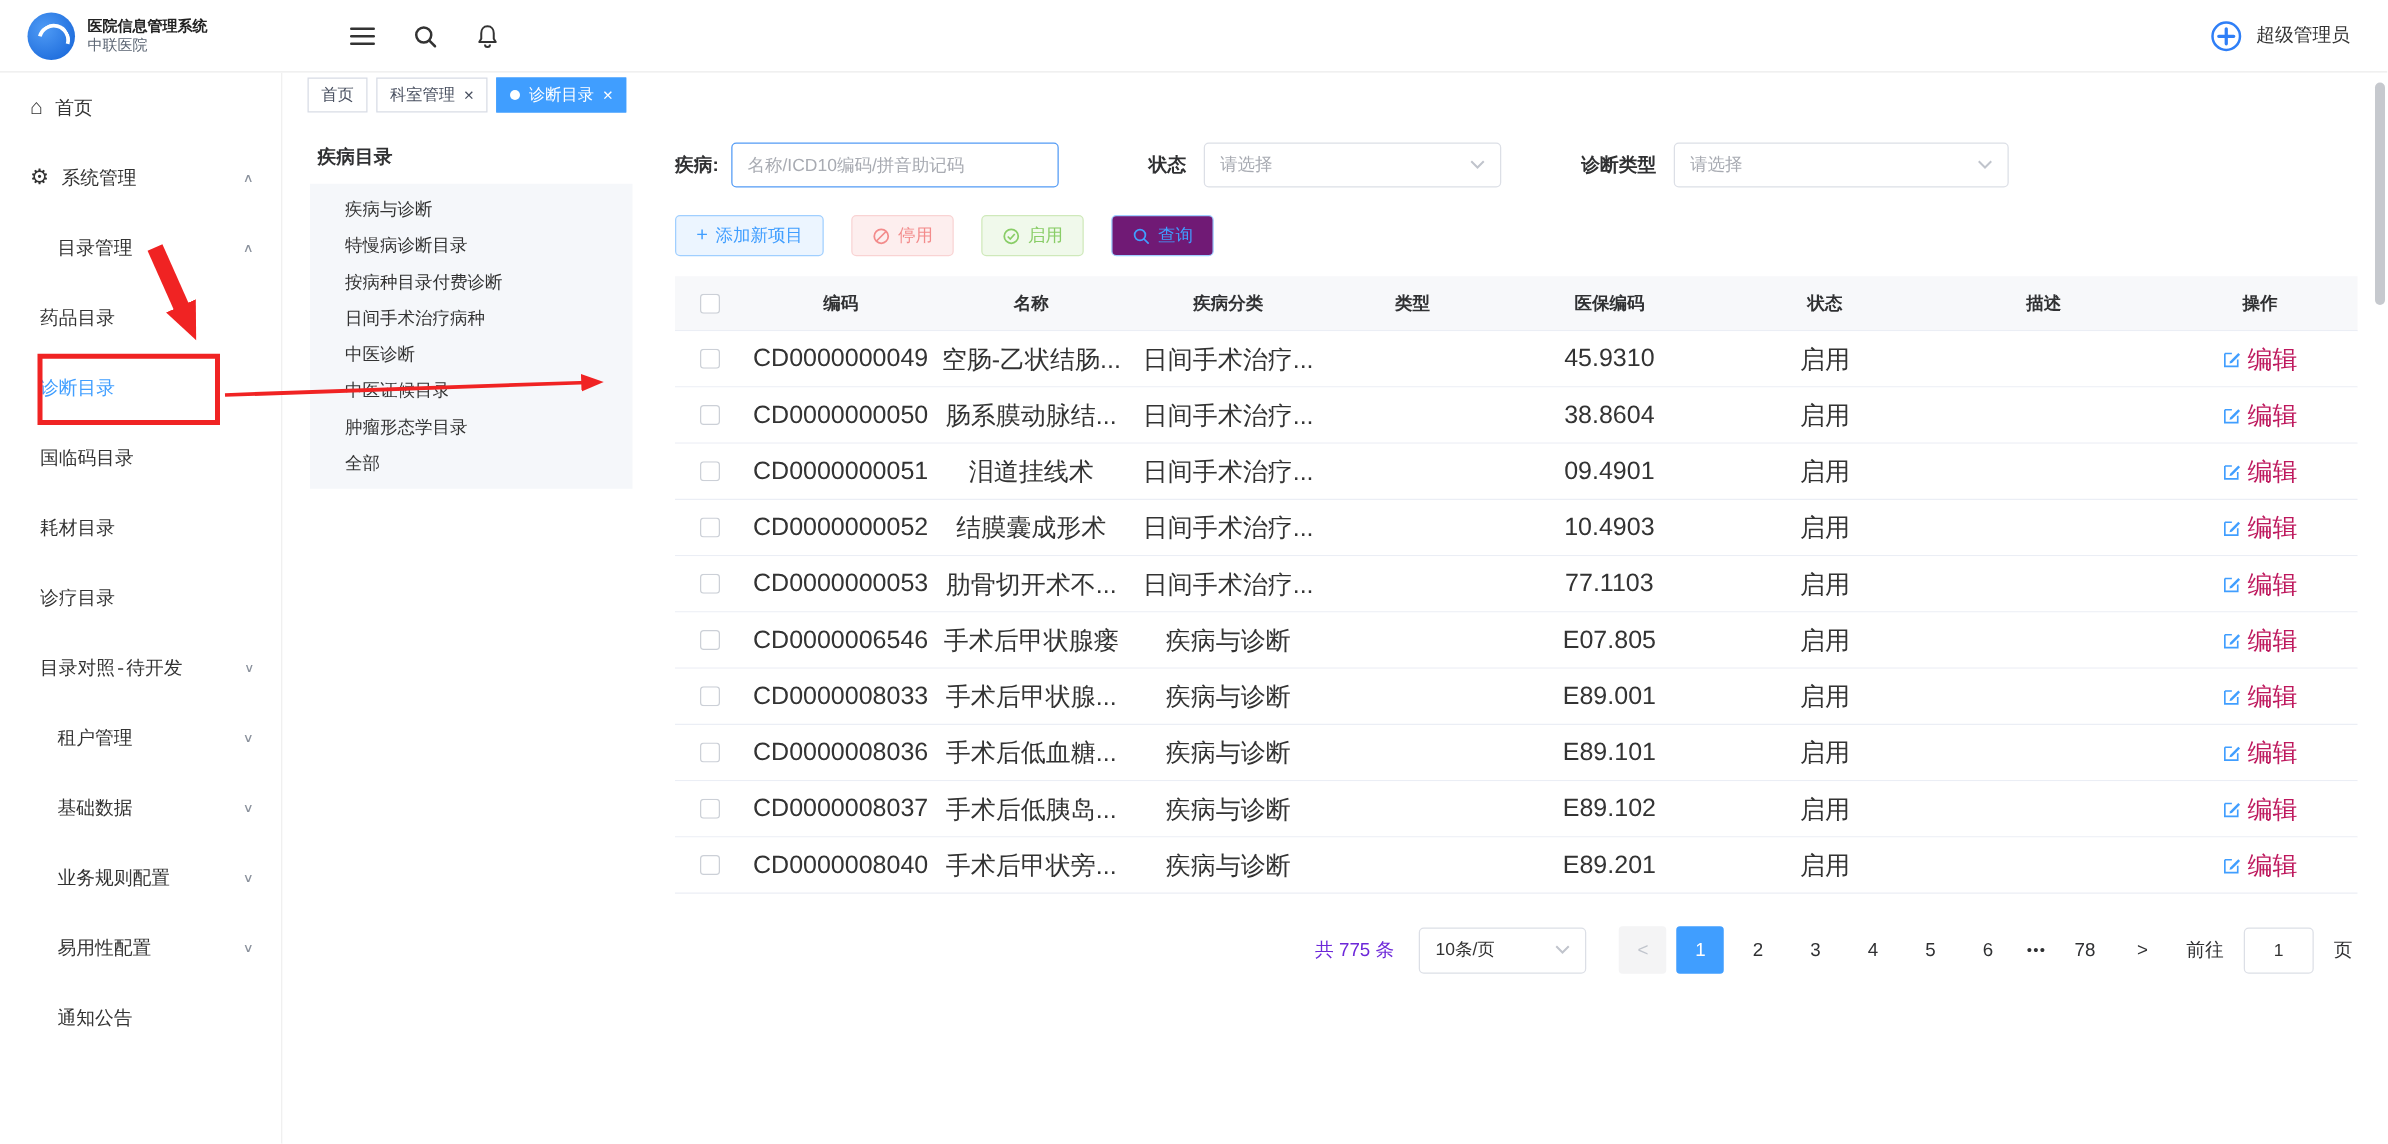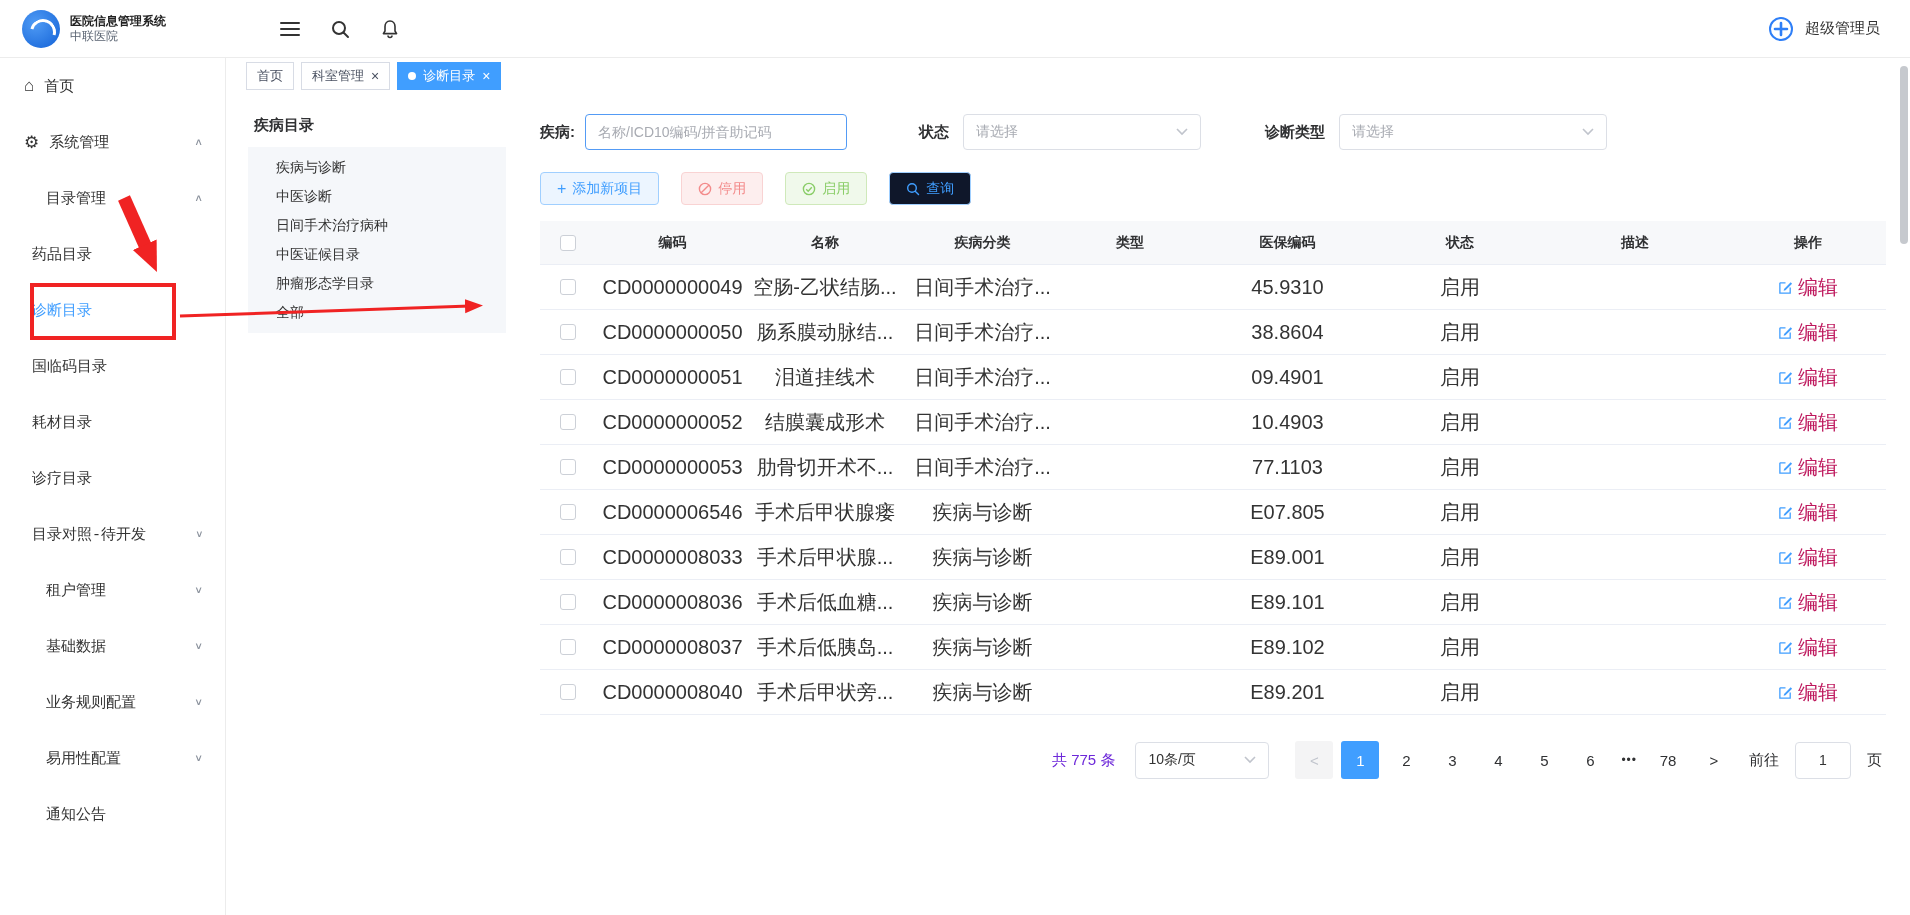--- a/index.html
+++ b/index.html
@@ -64,21 +64,21 @@
   .sel-type { width:268px; margin-left:14px; }
   .gap-status { margin-left:72px; }
   .gap-type { margin-left:64px; }
   
   .action-row { display:flex; gap:22px; margin-bottom:16px; }
   .btn { height:33px; border-radius:4px; font-size:14px; display:inline-flex; align-items:center;
          gap:6px; padding:0 16px; border:1px solid; cursor:pointer; background:#fff; white-space:nowrap; }
   .btn-add   { background:#ecf5ff; border-color:#a0cfff; color:#409eff; }
   .btn-stop  { background:#fdeeee; border-color:#f9d3d3; color:#f38b8b; cursor:not-allowed; }
   .btn-enable{ background:#f0f9eb; border-color:#cfe9ba; color:#89cd67; cursor:not-allowed; }
-  .btn-query { background:#0f172a; border-color:#a0cfff; color:#409eff;font-family:Liberation Mono, monospace; }
+  .btn-query { background:#701a75; border-color:#a0cfff; color:#409eff;font-family:Liberation Mono, monospace; }
   .btn .plus { font-size:16px; line-height:1; }
   
   .table { width:100%; }
   .thead { display:flex; align-items:center; height:44px; background:#f7f8fa;
            border-bottom:1px solid #ebeef5; font-weight:bold; color:#303133; font-size:14px; }
   .trow { display:flex; align-items:center; height:45px; border-bottom:1px solid #ebeef5;
           color:#333; font-size:20px; background:#fff; }
   .td { text-align:center; overflow:hidden; white-space:nowrap; text-overflow:ellipsis; }
   .col-check { width:55px; flex:none; display:flex; justify-content:center; }
   .col-code { width:155px; flex:none; }
@@ -248,22 +248,24 @@
         <span class="tab-close">×</span>
       </span>
     </div>
 
     <div class="content">
 
       <div class="left-col">
         <div class="panel-title">疾病目录</div>
         <div class="catalog-list">
             <div class="catalog-item">疾病与诊断</div>
+            <div class="catalog-item">特慢病诊断目录</div>
+            <div class="catalog-item">按病种目录付费诊断</div>
+            <div class="catalog-item">日间手术治疗病种</div>
             <div class="catalog-item">中医诊断</div>
-            <div class="catalog-item">日间手术治疗病种</div>
             <div class="catalog-item">中医证候目录</div>
             <div class="catalog-item">肿瘤形态学目录</div>
             <div class="catalog-item">全部</div>
           </div>
       </div>
 
       <div class="right-col">
 
         <div class="filter-row">
           <span class="f-label">疾病:</span>

